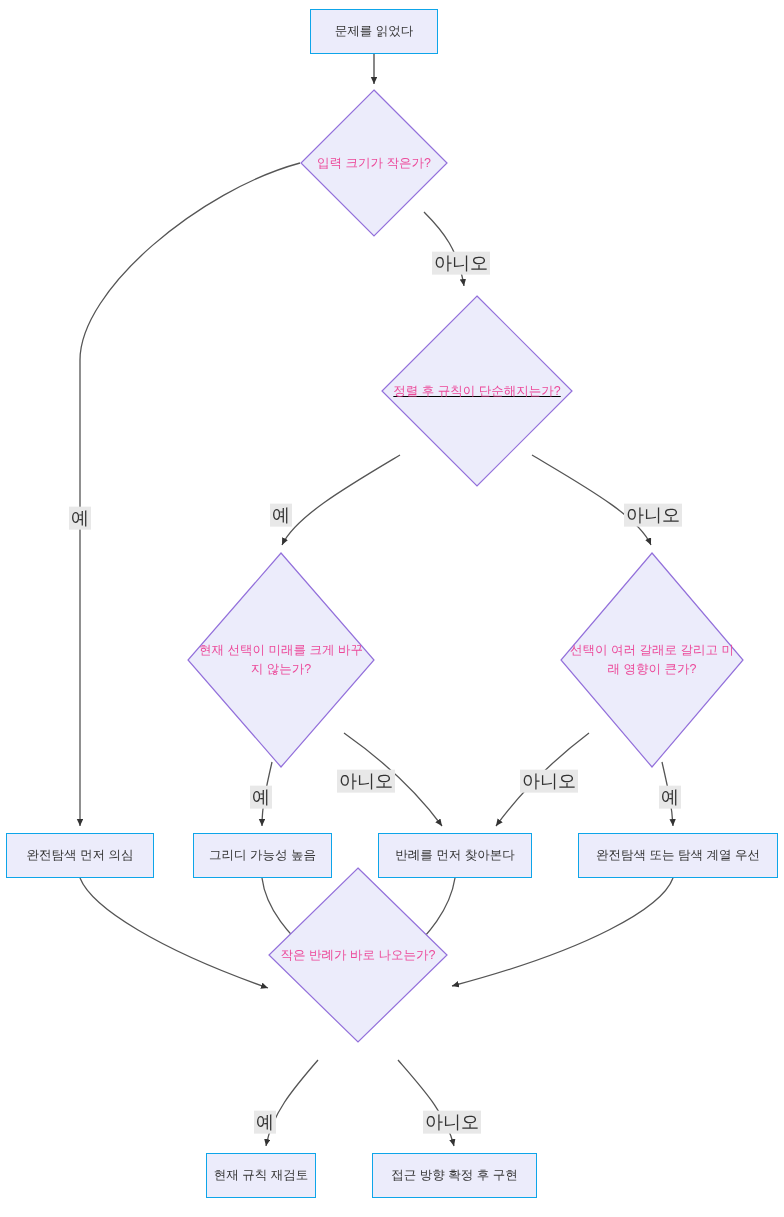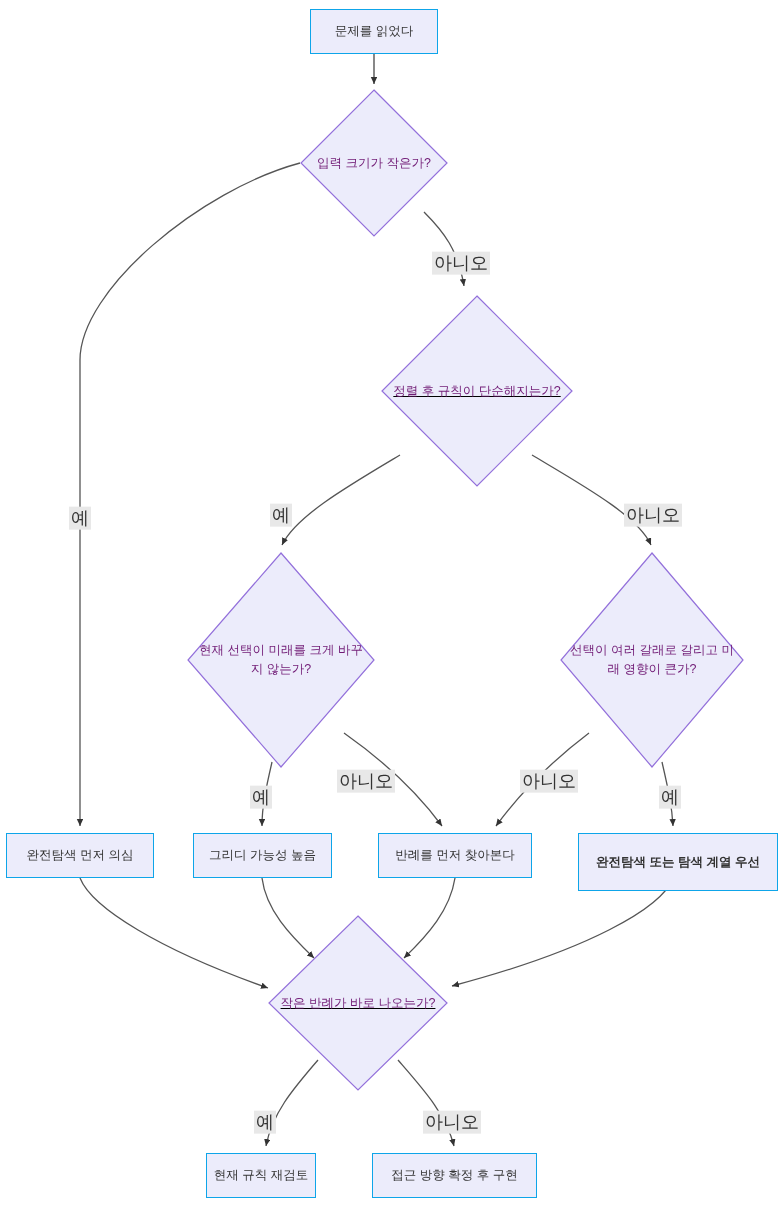--- a/index.html
+++ b/index.html
@@ -60,21 +60,21 @@
     position: absolute;
     left: 0;
     top: 0;
     width: 100%;
     height: 100%;
   }
   .node-diamond .node-label {
     position: relative;
     z-index: 2;
     font-size: 12.5px;
-    color: #701a75;
+    color: #ec4899;
     line-height: 1.5;
     text-align: center;
     white-space: pre-line;
   }
   .edge-label {
     position: absolute;
     font-size: 18px;
     color: #333333;
     background: #e8e8e8;
     padding: 1px 2px;
@@ -167,25 +167,25 @@
     </div>
 
     <div class="node node-rect" style="left:193px; top:833px; width:139px; height:45px;align-items:center;">
       <span class="node-label">그리디 가능성 높음</span>
     </div>
 
     <div class="node node-rect" style="left:378px; top:833px; width:154px; height:45px;">
       <span class="node-label">반례를 먼저 찾아본다</span>
     </div>
 
-    <div class="node node-rect" style="left:578px; top:833px; width:200px; height:58px;font-weight:bold;">
+    <div class="node node-rect" style="left:578px; top:833px; width:200px; height:45px;">
       <span class="node-label">완전탐색 또는 탐색 계열 우선</span>
     </div>
 
-    <div class="node node-diamond" style="left:268px; top:915px; width:180px; height:176px;text-decoration:underline;">
+    <div class="node node-diamond" style="left:268px; top:867px; width:180px; height:176px;">
       <svg class="diamond-shape" viewBox="0 0 180 176" xmlns="http://www.w3.org/2000/svg">
         <polygon points="90,1 179,88 90,175 1,88" fill="#ececfb" stroke="#9370db" stroke-width="1.2"></polygon>
       </svg>
       <span class="node-label">작은 반례가 바로 나오는가?</span>
     </div>
 
     <div class="node node-rect" style="left:206px; top:1153px; width:110px; height:45px;">
       <span class="node-label">현재 규칙 재검토</span>
     </div>
 

